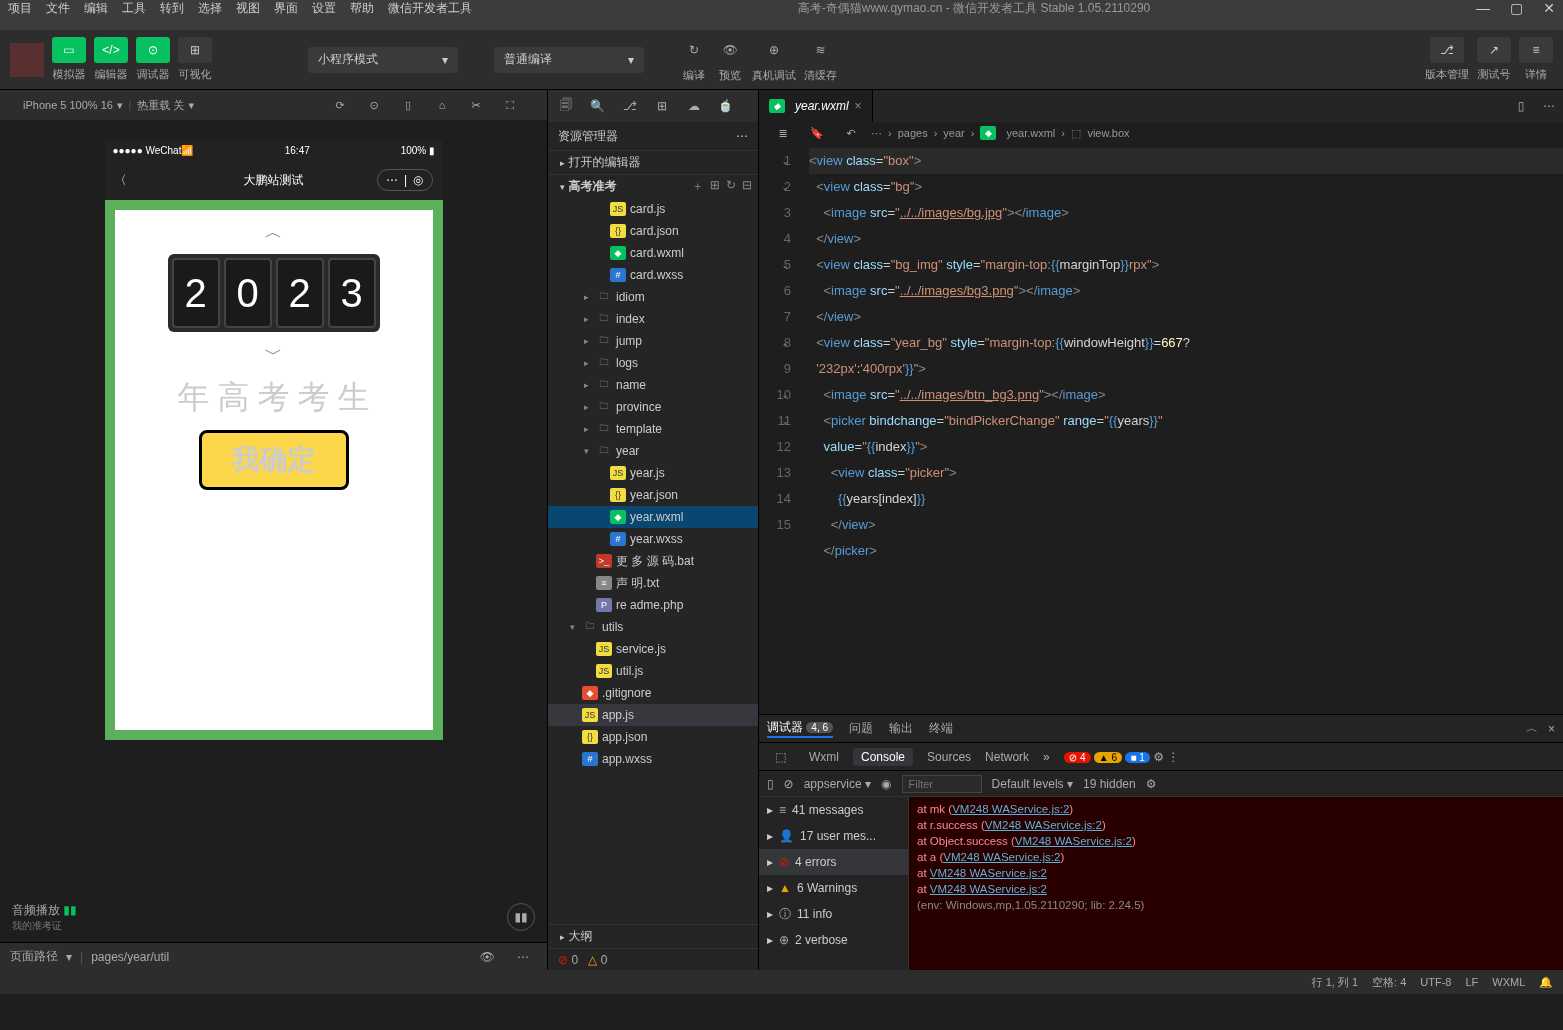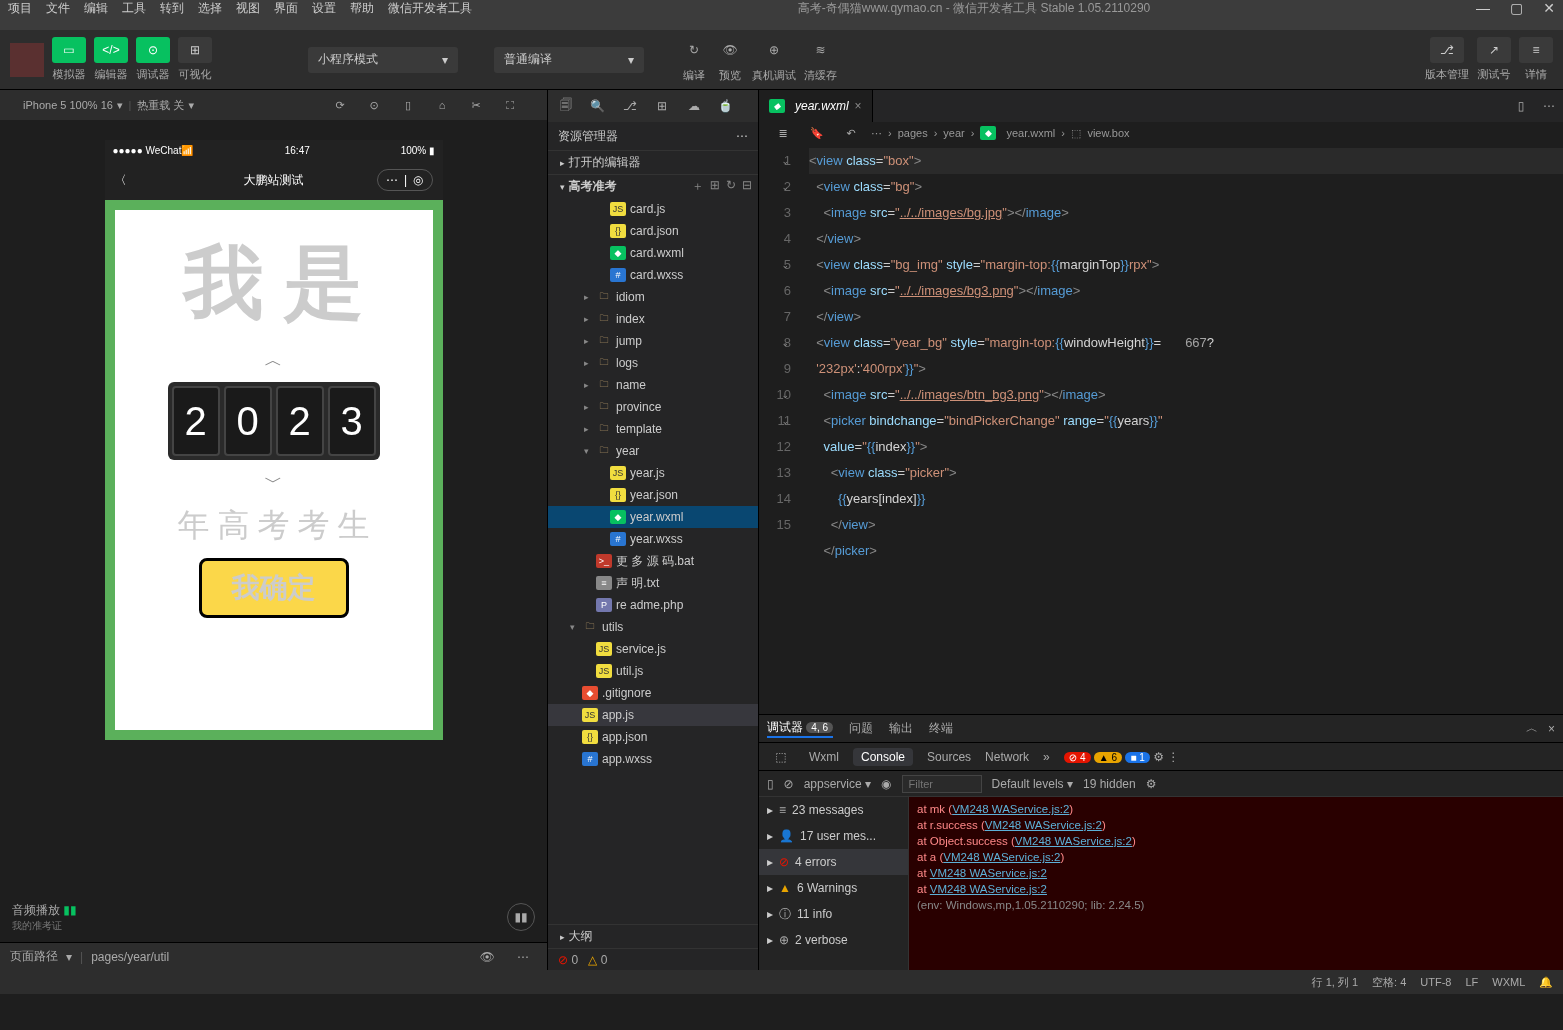--- a/index.html
+++ b/index.html
@@ -60,21 +60,21 @@
 .i-git { background:#e84d31; color:#fff; }
 .editor { flex:1; background:#1e1e1e; display:flex; flex-direction:column; }
 .ed-tabs { height:32px; background:#252526; display:flex; align-items:center; }
 .ed-tab { height:32px; background:#1e1e1e; display:flex; align-items:center; padding:0 10px; gap:6px; color:#fff; font-style:italic; border-right:1px solid #000; }
 .ed-tab .close { color:#888; font-style:normal; }
 .ed-crumbs { height:22px; display:flex; align-items:center; padding:0 10px; gap:6px; color:#999; font-size:11px; }
 .code { flex:1; display:flex; font-family:Consolas,monospace; font-size:13px; overflow:hidden; }
 .gutter { width:50px; text-align:right; color:#666; padding:4px 18px 4px 4px; line-height:26px; position:relative; }
 .fold { position:absolute; right:2px; color:#888; font-size:9px; }
 .codetext { flex:1; padding:4px 0; line-height:26px; white-space:pre; }
-.t-tag { color:#569cd6; } .t-attr { color:#9cdcfe; } .t-str { color:#ce9178; } .t-link { color:#ce9178; text-decoration:underline; } .t-punc { color:#888; } .t-brace { color:#569cd6; } .t-num{color:#a3a3a3;margin-left:24px;} .t-op{color:#d4d4d4;}
+.t-tag { color:#569cd6; } .t-attr { color:#9cdcfe; } .t-str { color:#ce9178; } .t-link { color:#ce9178; text-decoration:underline; } .t-punc { color:#888; } .t-brace { color:#569cd6; } .t-num{color:#fef9c3;} .t-op{color:#d4d4d4;}
 .code-line.hl { background:#2a2a2a; }
 .devtools { height:256px; background:#242424; display:flex; flex-direction:column; border-top:1px solid #000; }
 .dt-tabs { height:28px; display:flex; align-items:center; padding:0 8px; gap:16px; color:#aaa; border-bottom:1px solid #000; }
 .dt-tabs .tab.active { color:#fff; border-bottom:2px solid #1a73e8; }
 .dt-tabs .right { margin-left:auto; display:flex; gap:10px; align-items:center; }
 .dt-sub { height:28px; display:flex; align-items:center; padding:0 8px; gap:14px; color:#aaa; border-bottom:1px solid #000; }
 .dt-sub .tab.active { background:#35363a; padding:2px 8px; border-radius:4px; color:#fff; }
 .badge { border-radius:8px; padding:0 5px; font-size:10px; }
 .b-err{background:#e51400;color:#fff;} .b-warn{background:#e8a400;color:#000;} .b-info{background:#1a73e8;color:#fff;}
 .dt-toolbar { height:26px; display:flex; align-items:center; padding:0 8px; gap:10px; color:#aaa; border-bottom:1px solid #333; }
@@ -201,21 +201,20 @@
         <div class="phone-nav">
           <span class="back">〈</span>
           <span>大鹏站测试</span>
           <span class="caps">
               <span>⋯</span>
               <span>|</span>
               <span>◎</span>
             </span>
         </div>
         <div class="phone-content">
-          <div class="calligraphy">我 是</div>
           <div class="arrow">︿</div>
           <div class="yearbox">
             <div class="digit">2</div>
             <div class="digit">0</div>
             <div class="digit">2</div>
             <div class="digit">3</div>
           </div>
           <div class="arrow">﹀</div>
           <div class="subtext">年 高 考 考 生</div>
           <div class="confirm">我确定</div>
@@ -494,21 +493,21 @@
         <input placeholder="Filter" style="">
         <span><span>Default levels</span> ▾</span>
         <span>19 hidden</span>
         <span>⚙</span>
       </div>
       <div class="dt-body">
         <div class="dt-side" id="dtside">
             <div class="dt-sideitem">
               <span>▸</span>
               <span style="color:#aaa">≡</span>
-              <span>23 messages</span>
+              <span>41 messages</span>
             </div>
             <div class="dt-sideitem">
               <span>▸</span>
               <span style="color:#aaa">👤</span>
               <span>17 user mes...</span>
             </div>
             <div class="dt-sideitem sel">
               <span>▸</span>
               <span style="color:#e51400">⊘</span>
               <span>4 errors</span>

